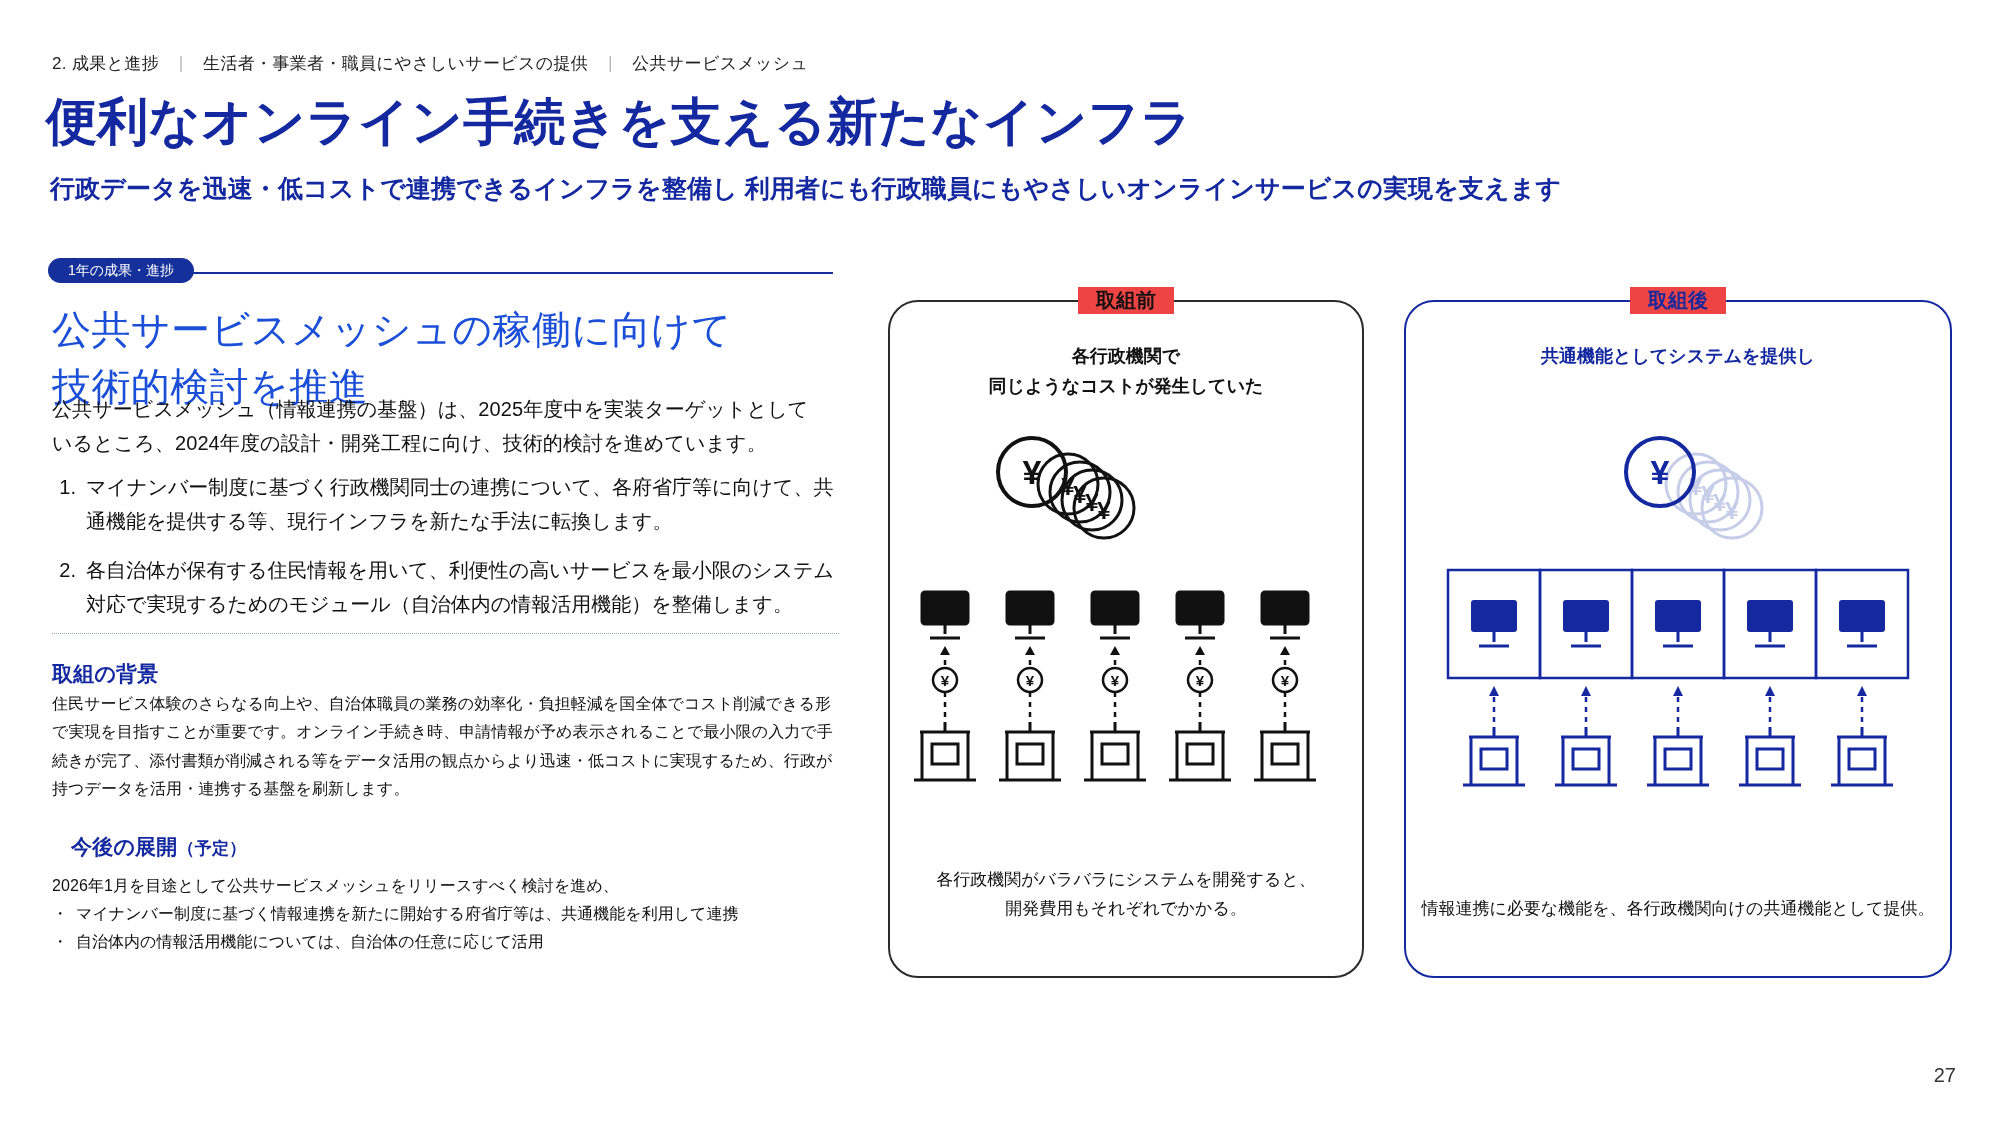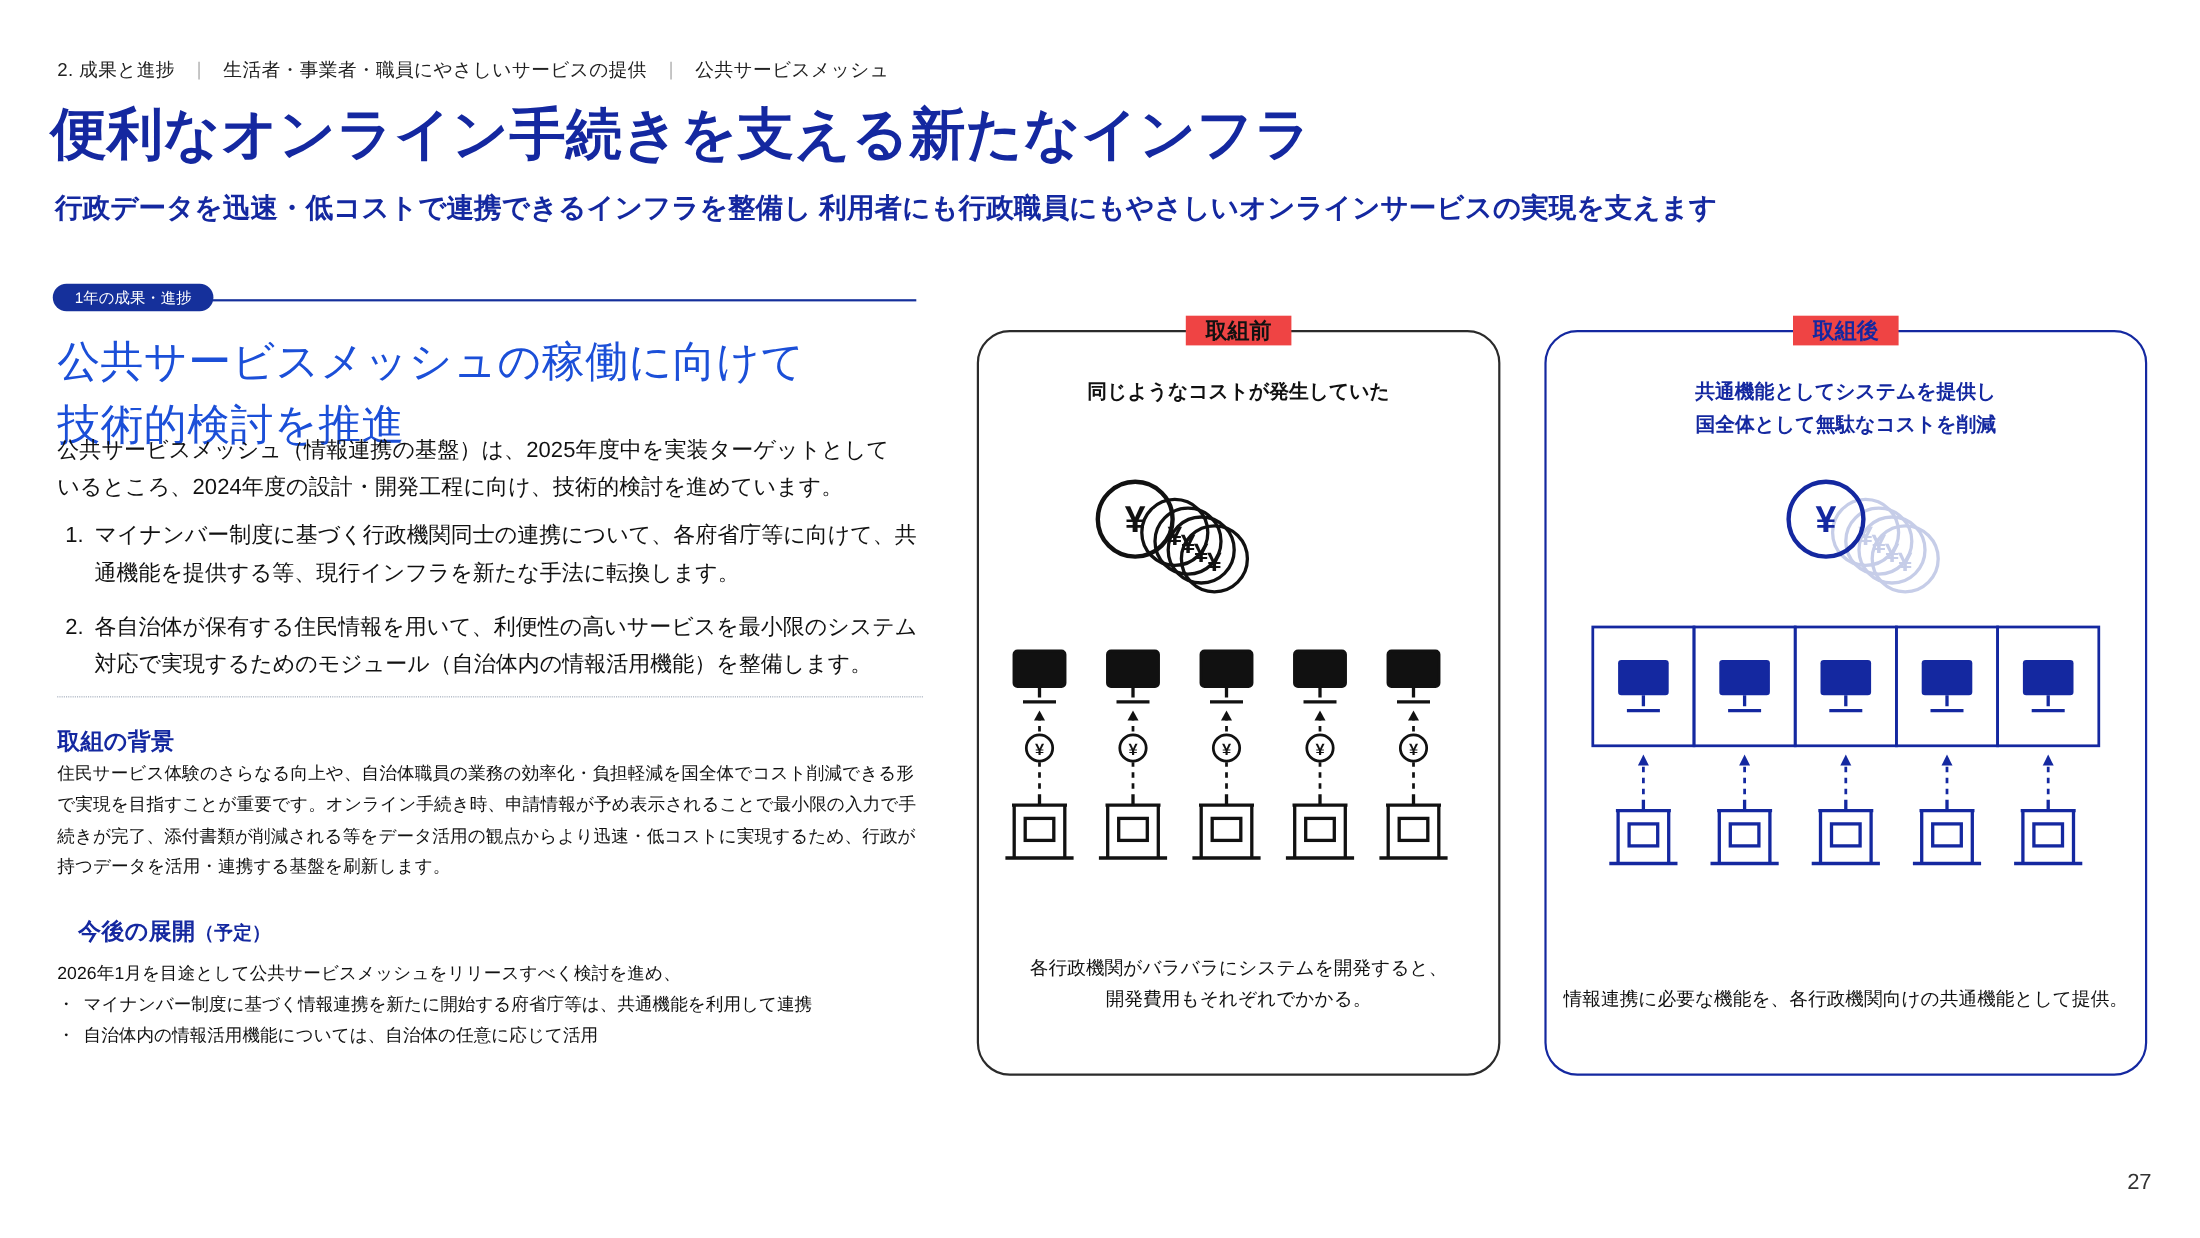--- a/index.html
+++ b/index.html
@@ -312,20 +312,21 @@
     </div>
     <div class="b-item">
       <span class="dot">・</span>
       <span>自治体内の情報活用機能については、自治体の任意に応じて活用</span>
     </div>
   </div>
 
   <div class="panel before">
     <div class="panel-label">取組前</div>
     <div class="panel-head">
+      <div>各行政機関で</div>
       <div>同じようなコストが発生していた</div>
     </div>
 
     <div class="art">
       <svg viewBox="0 0 476 430" width="476" height="430" xmlns="http://www.w3.org/2000/svg">
 
         <g fill="none" stroke="#111" stroke-width="3">
           <circle cx="178" cy="62" r="30"></circle>
           <circle cx="190" cy="70" r="30"></circle>
           <circle cx="202" cy="78" r="30"></circle>
@@ -432,21 +433,20 @@
     <div class="panel-foot">
       <div>各行政機関がバラバラにシステムを開発すると、</div>
       <div>開発費用もそれぞれでかかる。</div>
     </div>
   </div>
 
   <div class="panel after">
     <div class="panel-label">取組後</div>
     <div class="panel-head">
       <div>共通機能としてシステムを提供し</div>
-      <div>国全体として無駄なコストを削減</div>
     </div>
 
     <div class="art">
       <svg viewBox="0 0 548 430" width="548" height="430" xmlns="http://www.w3.org/2000/svg">
 
         <g fill="none" stroke="#c6cde8" stroke-width="3">
           <circle cx="290" cy="62" r="30"></circle>
           <circle cx="302" cy="70" r="30"></circle>
           <circle cx="314" cy="78" r="30"></circle>
           <circle cx="326" cy="86" r="30"></circle>

